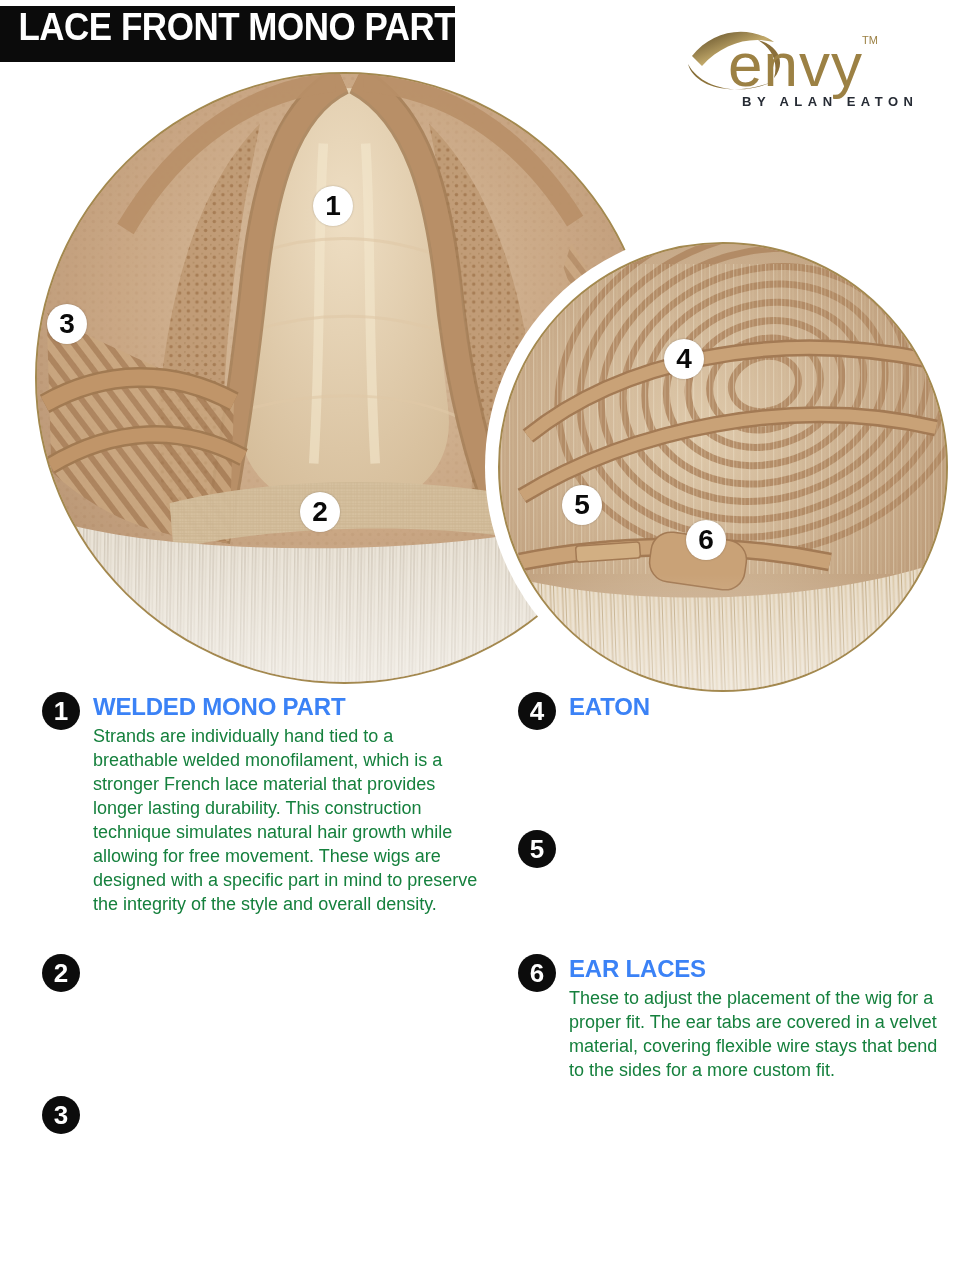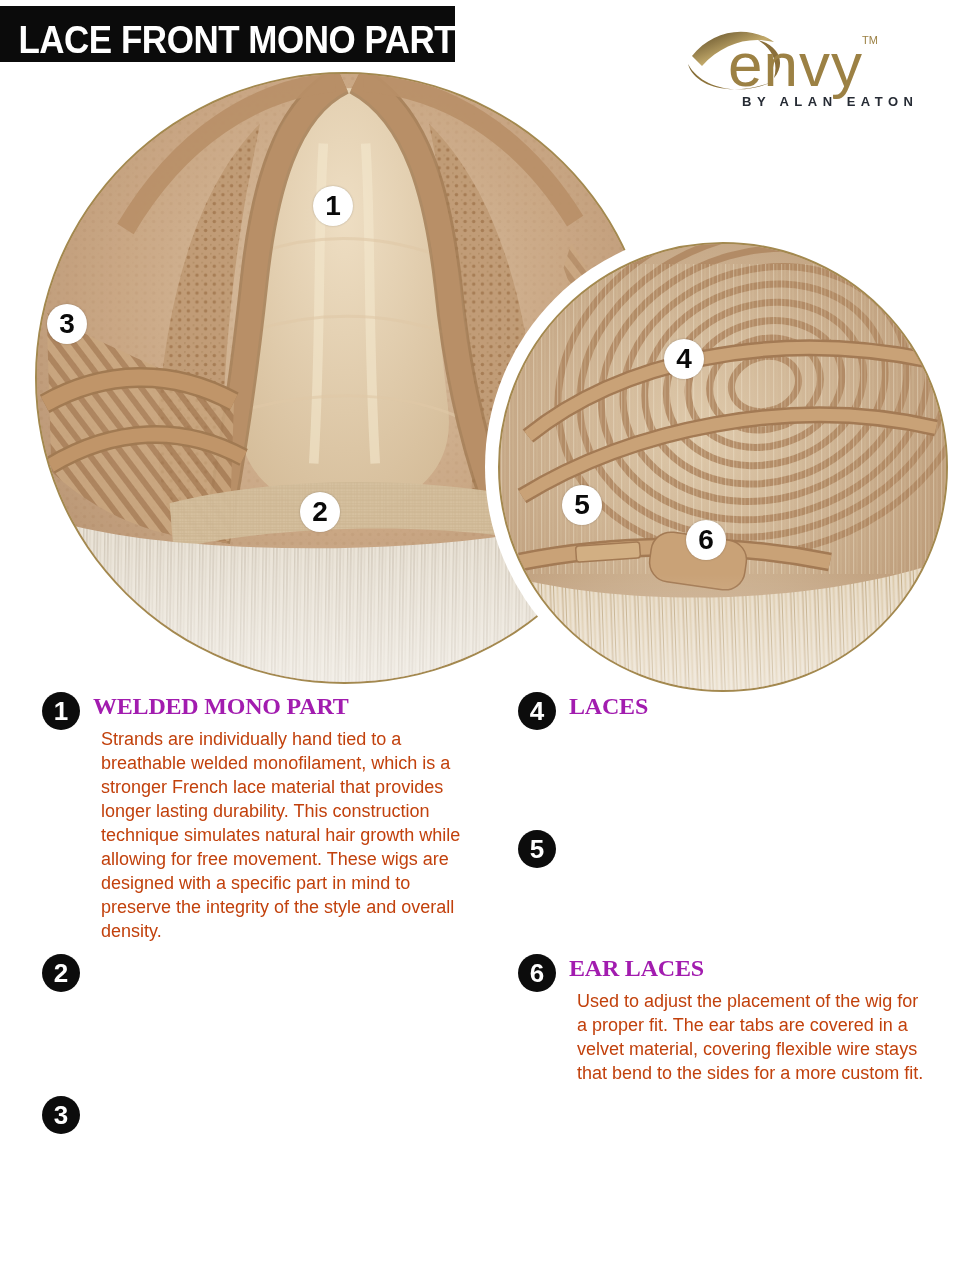--- a/index.html
+++ b/index.html
@@ -1,21 +1,21 @@
 <!DOCTYPE html>
 <html><head>
 <meta charset="utf-8">
 <style>
   html,body{margin:0;padding:0;background:#ffffff;}
   .page{position:relative;width:960px;height:1280px;background:#ffffff;overflow:hidden;
         font-family:"Liberation Sans",sans-serif;}
 
   
   .banner{position:absolute;left:0;top:6px;width:455px;height:56px;background:#0b0b0b;
-          z-index:30;display:flex;align-items:flex-end;}
+          z-index:30;display:flex;align-items:flex-start;}
   .banner-text{color:#ffffff;font-weight:bold;font-size:38px;letter-spacing:-0.5px;
                white-space:nowrap;padding-left:20px;display:inline-block;
                transform:scaleX(0.92);transform-origin:left center;}
 
   
   .logo{position:absolute;left:686px;top:16px;width:264px;height:100px;z-index:30;text-align:right;}
 
   
   .big-photo{position:absolute;left:35px;top:72px;width:615px;height:608px;border-radius:50%;
              border:2px solid #a3894f;overflow:hidden;z-index:10;background:#c9a785;}
@@ -34,23 +34,23 @@
   #callout-3{left:47px;top:304px;}
   #callout-4{left:664px;top:339px;}
   #callout-5{left:562px;top:485px;}
   #callout-6{left:686px;top:520px;}
 
   
   .sec{position:absolute;display:flex;align-items:flex-start;}
   .badge{width:38px;height:38px;border-radius:50%;background:#0c0c0c;color:#ffffff;
          font-weight:bold;font-size:26px;line-height:1;display:flex;align-items:center;
          justify-content:center;flex-shrink:0;margin-right:13px;margin-top:-2px;}
-  .sec-content h3{margin:0 0 5px 0;font-size:24px;font-weight:bold;color:#a21caf;
-                  letter-spacing:-0.2px;line-height:1.05;font-family:Liberation Serif, serif;}
-  .sec-content p{margin:8px;font-size:18px;line-height:24px;color:#c2410c;}
+  .sec-content h3{margin:0 0 5px 0;font-size:24px;font-weight:bold;color:#3b82f6;
+                  letter-spacing:-0.2px;line-height:1.05;}
+  .sec-content p{margin:0;font-size:18px;line-height:24px;color:#15803d;}
   #sec-1{left:42px;top:694px;width:438px;}
   #sec-2{left:42px;top:956px;width:438px;}
   #sec-3{left:42px;top:1098px;width:448px;}
   #sec-4{left:518px;top:694px;width:420px;}
   #sec-5{left:518px;top:832px;width:420px;}
   #sec-6{left:518px;top:956px;width:420px;}
 </style>
 </head>
 <body>
 
@@ -225,27 +225,27 @@
   </div>
   <div class="sec" id="sec-3">
     <div class="badge">3</div>
     <div class="sec-content">
     </div>
   </div>
 
   <div class="sec" id="sec-4">
     <div class="badge">4</div>
     <div class="sec-content">
-      <h3>LACES</h3>
+      <h3>EATON</h3>
     </div>
   </div>
   <div class="sec" id="sec-5">
     <div class="badge">5</div>
   </div>
   <div class="sec" id="sec-6">
     <div class="badge">6</div>
     <div class="sec-content">
       <h3>EAR LACES</h3>
-      <p>Used to adjust the placement of the wig for a proper fit. The ear tabs are covered in a velvet material, covering flexible wire stays that bend to the sides for a more custom fit.</p>
+      <p>These to adjust the placement of the wig for a proper fit. The ear tabs are covered in a velvet material, covering flexible wire stays that bend to the sides for a more custom fit.</p>
     </div>
   </div>
 
 </div>
 
 </body></html>

